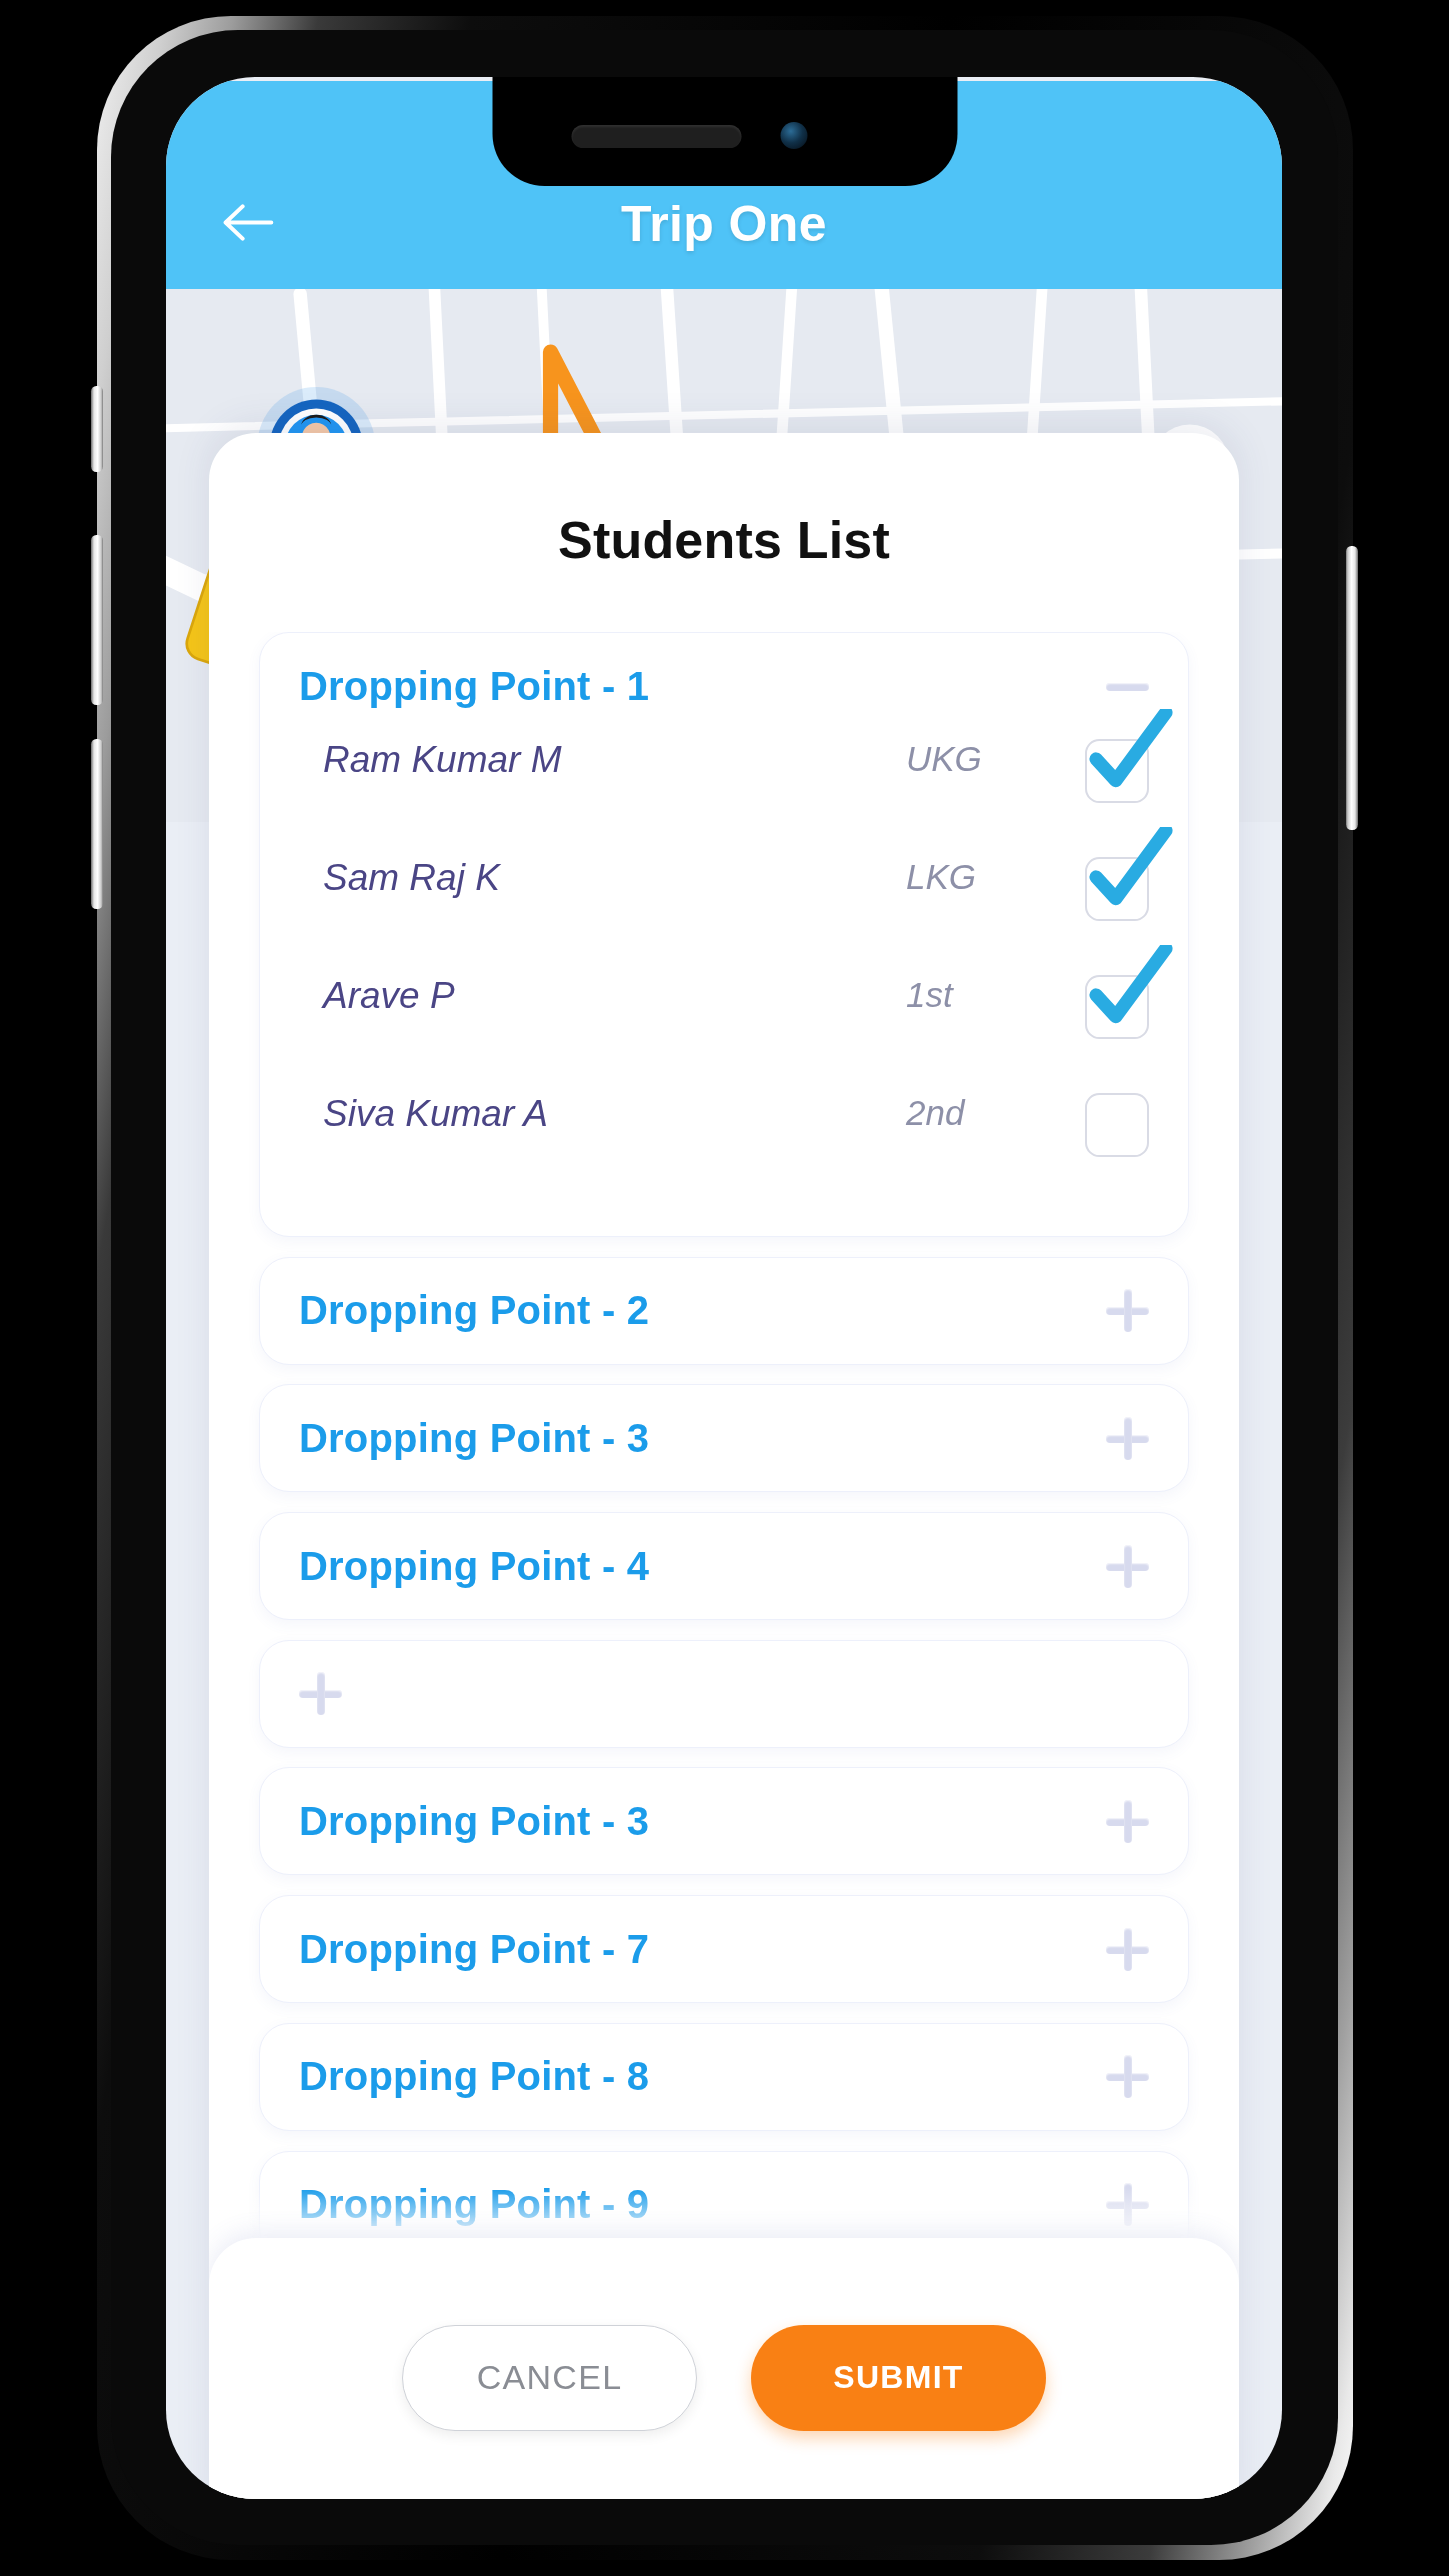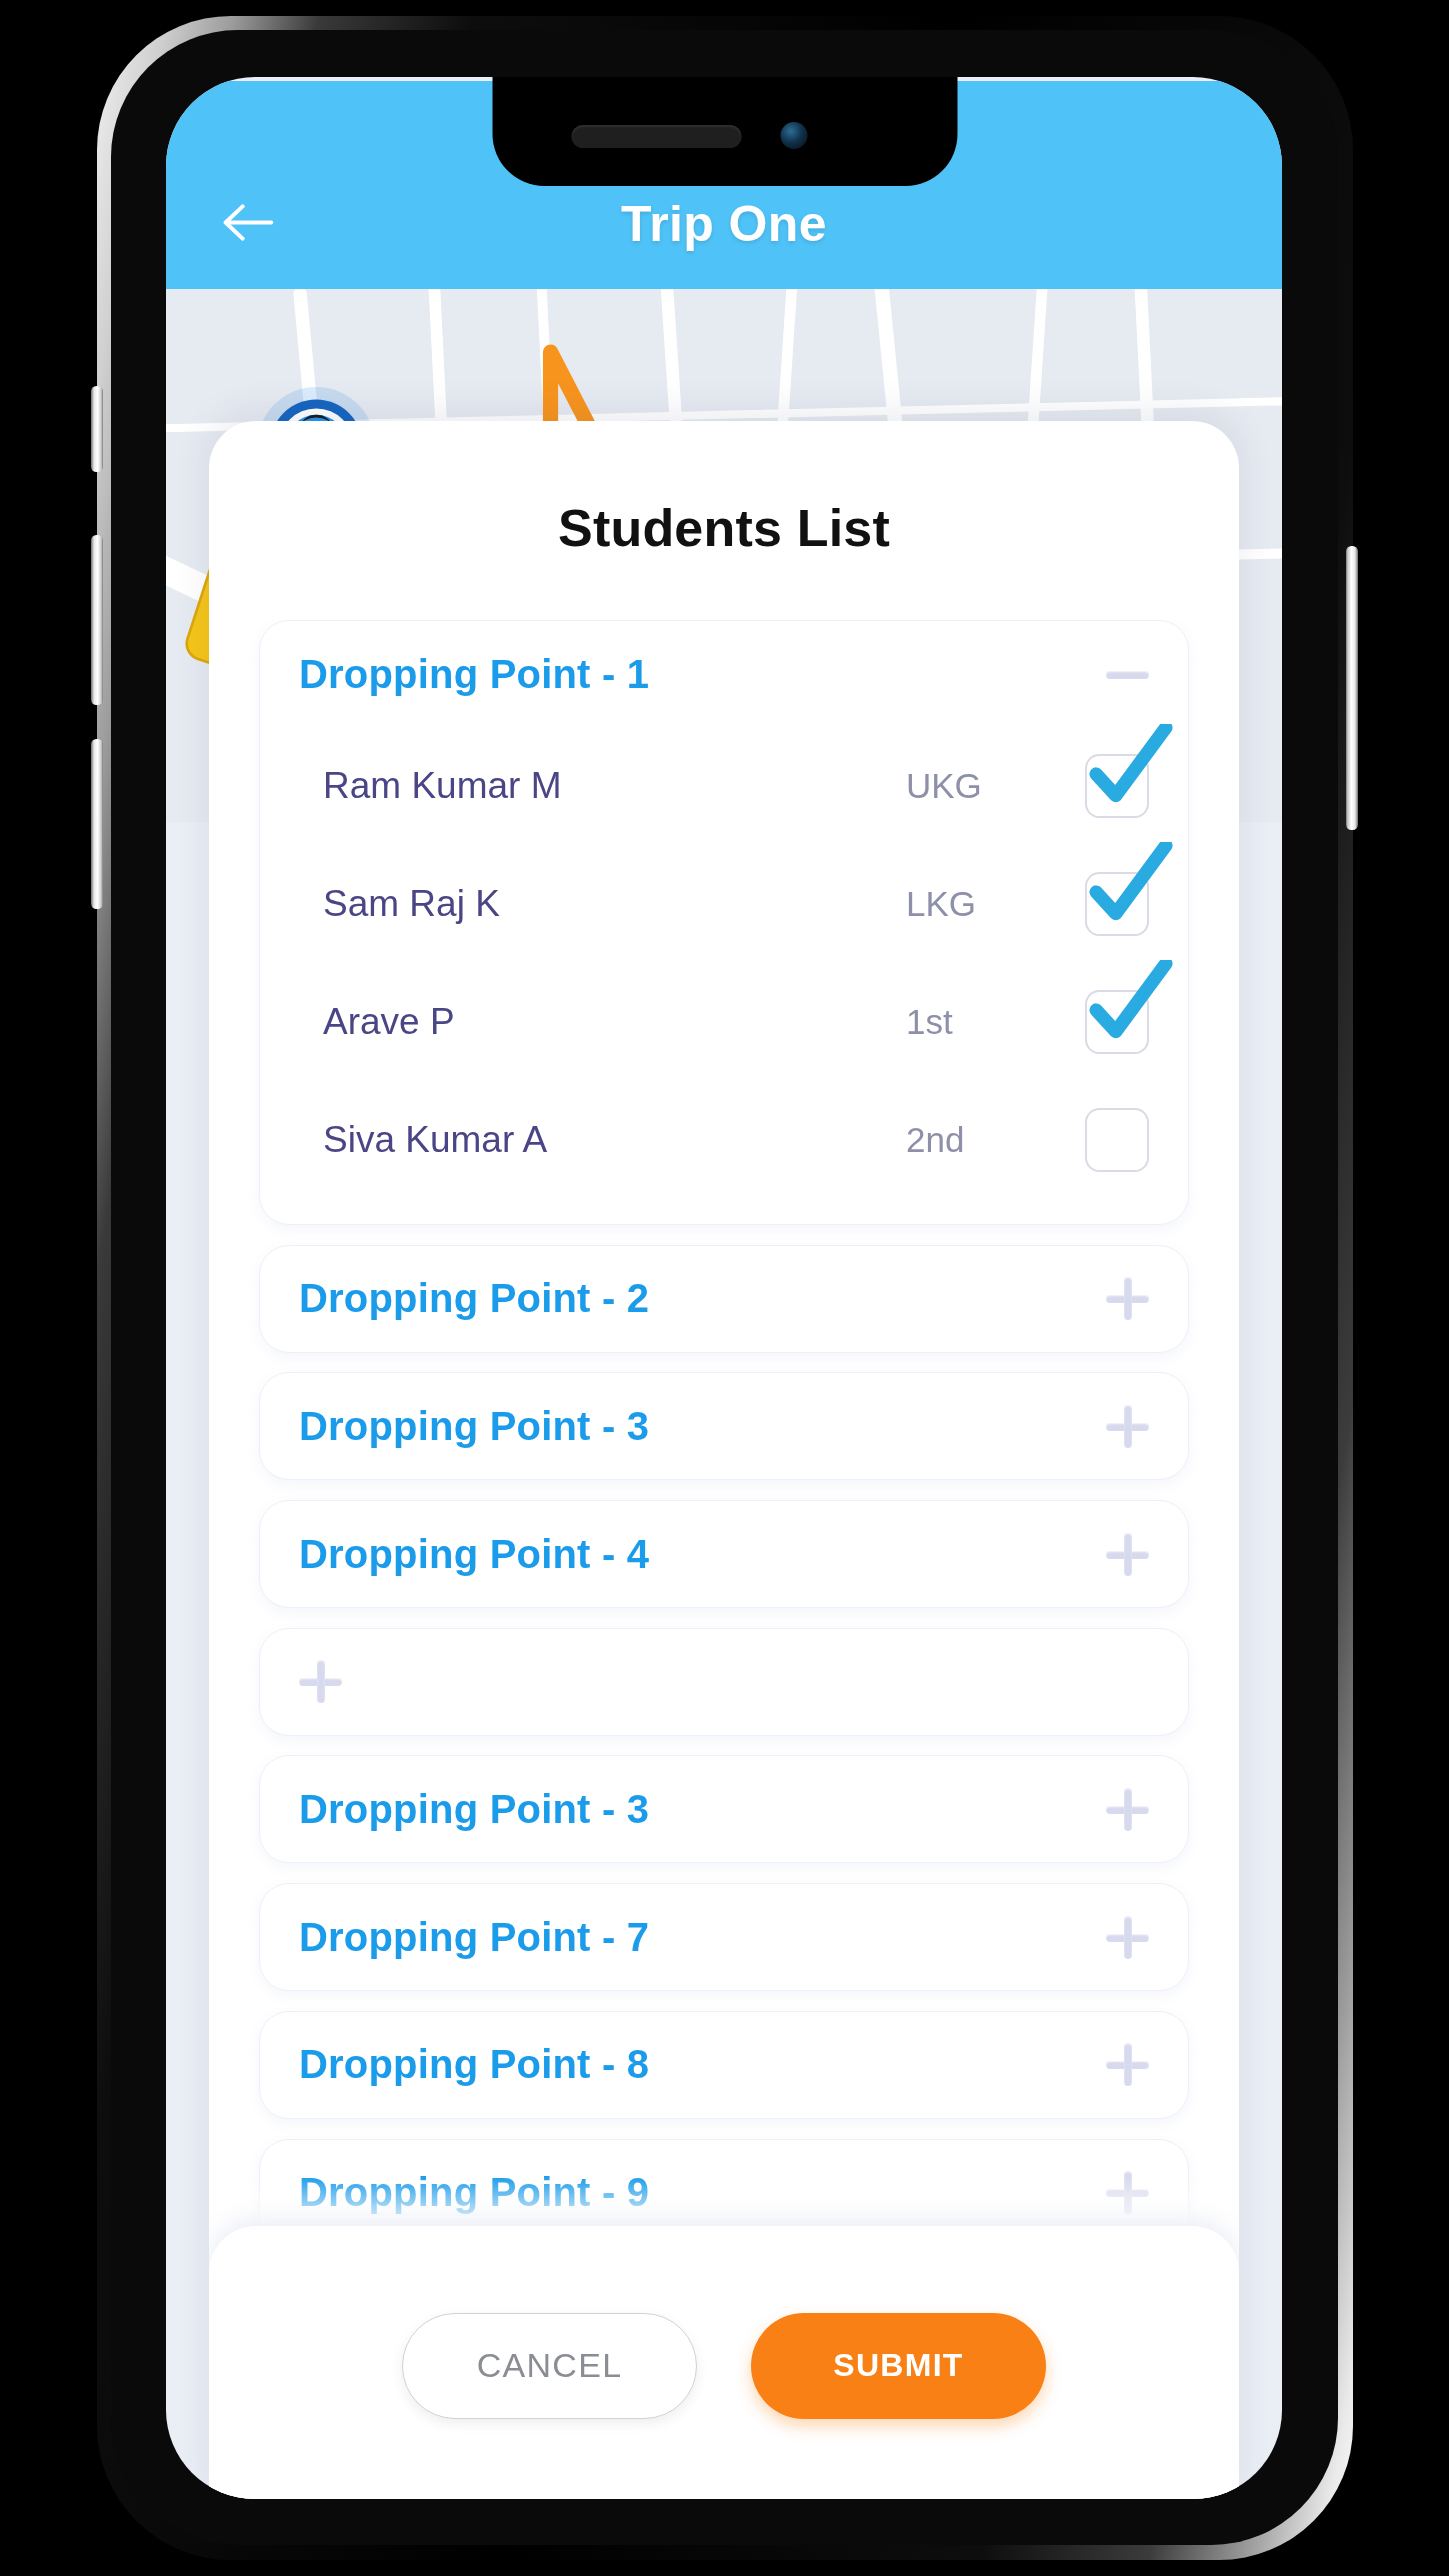--- a/index.html
+++ b/index.html
@@ -77,21 +77,21 @@
     font-size:50px; font-weight:bold; letter-spacing:0.4px;
     text-shadow: 0 1.8px 4.5px rgba(0,0,0,.12);
   }
 
   
   .map { position:absolute; left:0; top:208px; width:100%; height:537px; background:#e6eaf1; }
   .map svg { display:block; width:100%; height:100%; }
 
   
   .sheet {
-    position:absolute; left:43px; top:344px; width:1030px; height:2084px;
+    position:absolute; left:43px; top:356px; width:1030px; height:2084px;
     background:#ffffff; border-radius:47px 47px 0 0;
     box-shadow: 0 -9px 36px rgba(60,70,120,.10);
     z-index:40; overflow:hidden;
   }
   .sheet-title {
     margin-top: 77px; text-align:center;
     font-size:52px; font-weight:bold; color:#111;
     letter-spacing:0.2px;
   }
   .sheet-list {
@@ -116,21 +116,21 @@
   .toggle-icon i {
     position:absolute; background:#d7daee; border-radius:5.4px;
     box-shadow: inset 0 0.9px 1.8px rgba(255,255,255,.85);
   }
   .toggle-icon.minus i.h { left:0; top:18px; width:43px; height:8px; }
   .toggle-icon.plus  i.h { left:0; top:18px; width:43px; height:8px; }
   .toggle-icon.plus  i.v { left:18px; top:0; width:8px; height:43px; }
 
   
   .student-row {
-    display:flex; align-items:center; padding: 0 39px 0 63px; height: 118px;
+    display:flex; align-items:flex-start; padding: 0 39px 0 63px; height: 118px; font-style: italic;
   }
   .st-name { font-size:37px; color:#4a4585; font-weight:500; flex:1 1 auto; }
   .st-grade { font-size:35px; color:#8d90a8; width:179px; text-align:left; flex:0 0 auto; }
   .st-check {
     width:64px; height:64px; flex:0 0 auto; position:relative; cursor:pointer;
   }
   .st-check .box {
     position:absolute; inset:0; border:2.7px solid #d9dbe5;
     border-radius:14.3px; background:#fff;
   }

